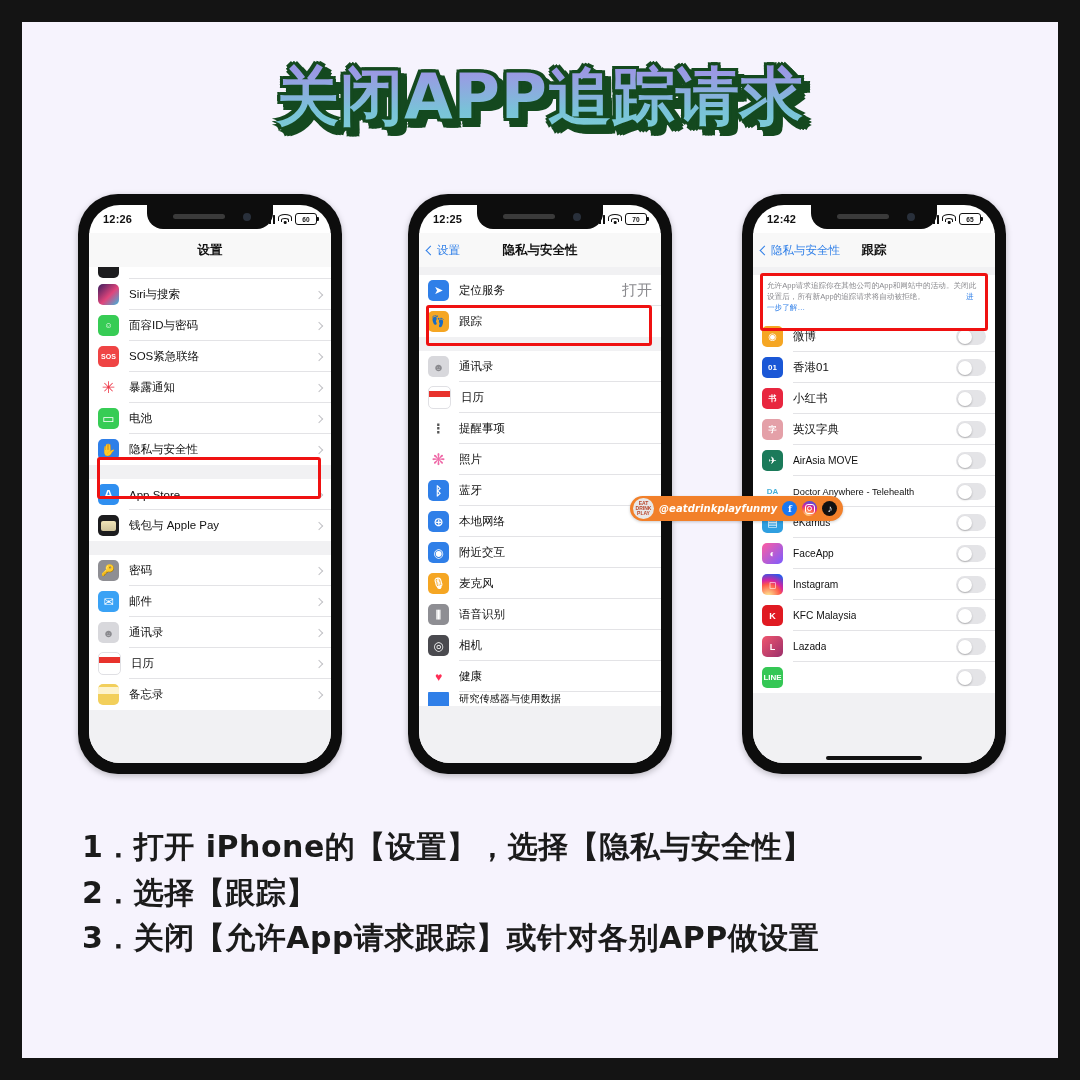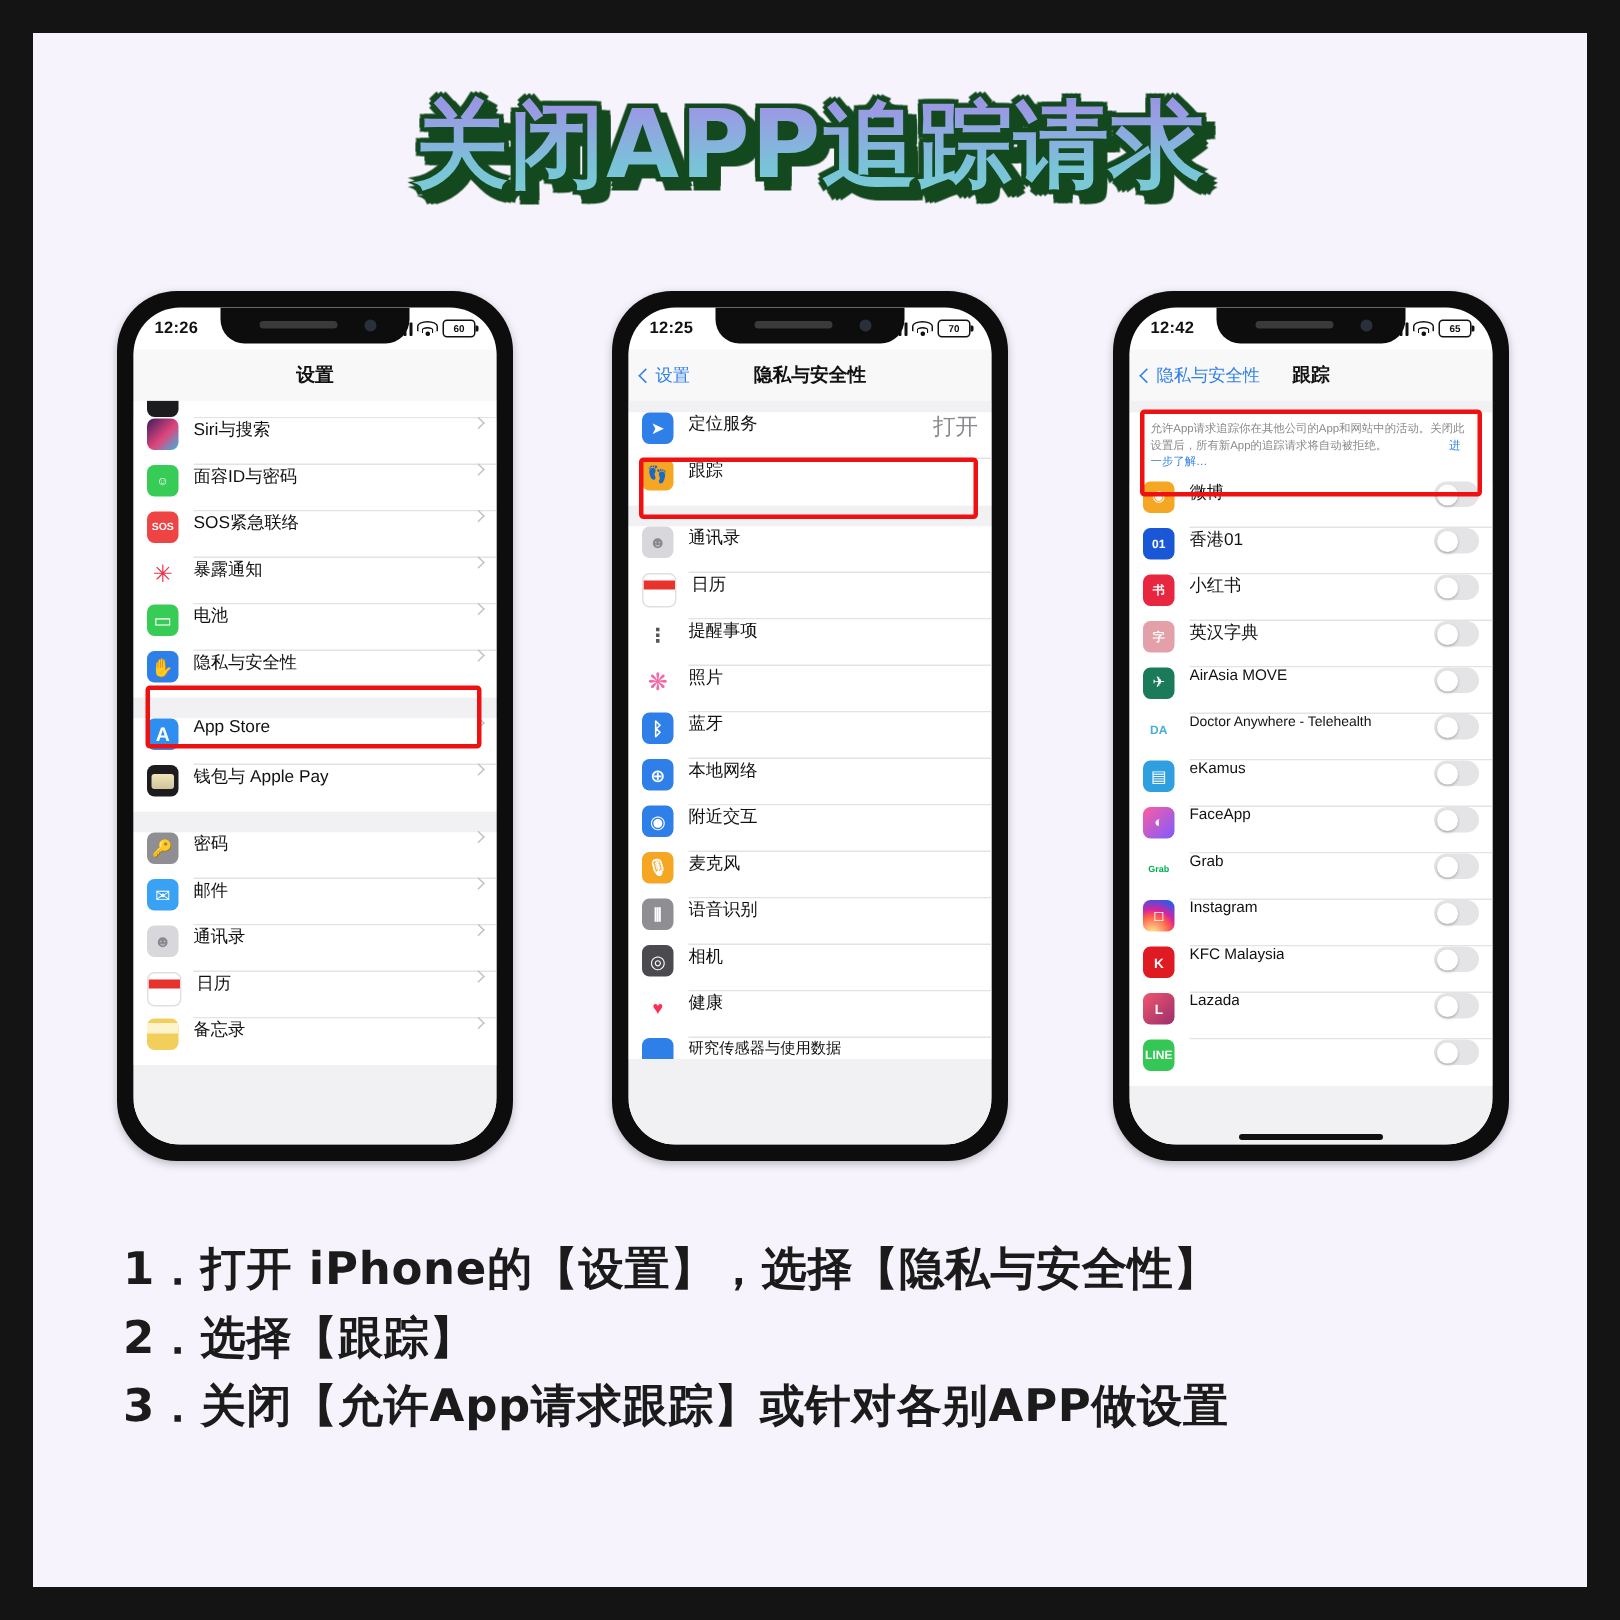--- a/index.html
+++ b/index.html
@@ -134,21 +134,21 @@
 
   .list{
     position:absolute;top:62px;left:0;width:242px;height:496px;
     background:#f1f1f3;overflow:hidden;
   }
   .group{background:#fff;}
   .gap{height:14px;background:#f1f1f3;}
   .gap.sm{height:8px;}
   .row{
     position:relative;
-    display:flex;align-items:flex-start;
+    display:flex;align-items:center;
     height:31px;padding-left:9px;box-sizing:border-box;
     background:#fff;
   }
   .row:after{
     content:"";position:absolute;left:40px;right:0;bottom:0;height:1px;background:#e3e3e6;
   }
   .row.last:after{display:none;}
   .ico{
     width:21px;height:21px;border-radius:5px;flex:none;
     margin-right:10px;
@@ -592,27 +592,20 @@
                 </div>
             </div>
             <div class="row">
               <div class="ico" style="background:linear-gradient(135deg,#ff5ca0,#7b5cff);font-size:10px">◐</div>
               <div class="lbl sm">FaceApp</div>
               <div class="rt">
                   <div class="toggle"></div>
                 </div>
             </div>
             <div class="row">
-              <div class="ico" style="background:#fff;color:#00b14f;font-size:6px">Grab</div>
-              <div class="lbl sm">Grab</div>
-              <div class="rt">
-                  <div class="toggle"></div>
-                </div>
-            </div>
-            <div class="row">
               <div class="ico" style="background:radial-gradient(circle at 30% 107%,#fdf497 0%,#fd5949 45%,#d6249f 60%,#285AEB 90%);font-size:9px">◻</div>
               <div class="lbl sm">Instagram</div>
               <div class="rt">
                   <div class="toggle"></div>
                 </div>
             </div>
             <div class="row">
               <div class="ico" style="background:#e01a22;font-size:9px">K</div>
               <div class="lbl sm">KFC Malaysia</div>
               <div class="rt">
@@ -636,20 +629,29 @@
           </div>
         </div>
 
         <div class="redbox" style="left:7px;top:68px;width:222px;height:52px;"></div>
         <div class="home-ind"></div>
       </div>
     </div>
 
   </div>
 
+  <div class="watermark">
+    <div class="wm-logo">EAT DRINK PLAY</div>
+    <div class="wm-handle">@eatdrinkplayfunmy</div>
+    <div class="soc fb">f</div>
+    <div class="soc ig">
+        <div class="sq"></div>
+      </div>
+    <div class="soc tk">♪</div>
+  </div>
 
   <div class="bottom">
     <div class="steps">
       <div class="step">1．打开 iPhone的【设置】，选择【隐私与安全性】</div>
       <div class="step">2．选择【跟踪】</div>
       <div class="step">3．关闭【允许App请求跟踪】或针对各别APP做设置</div>
     </div>
   </div>
 
 </div>

